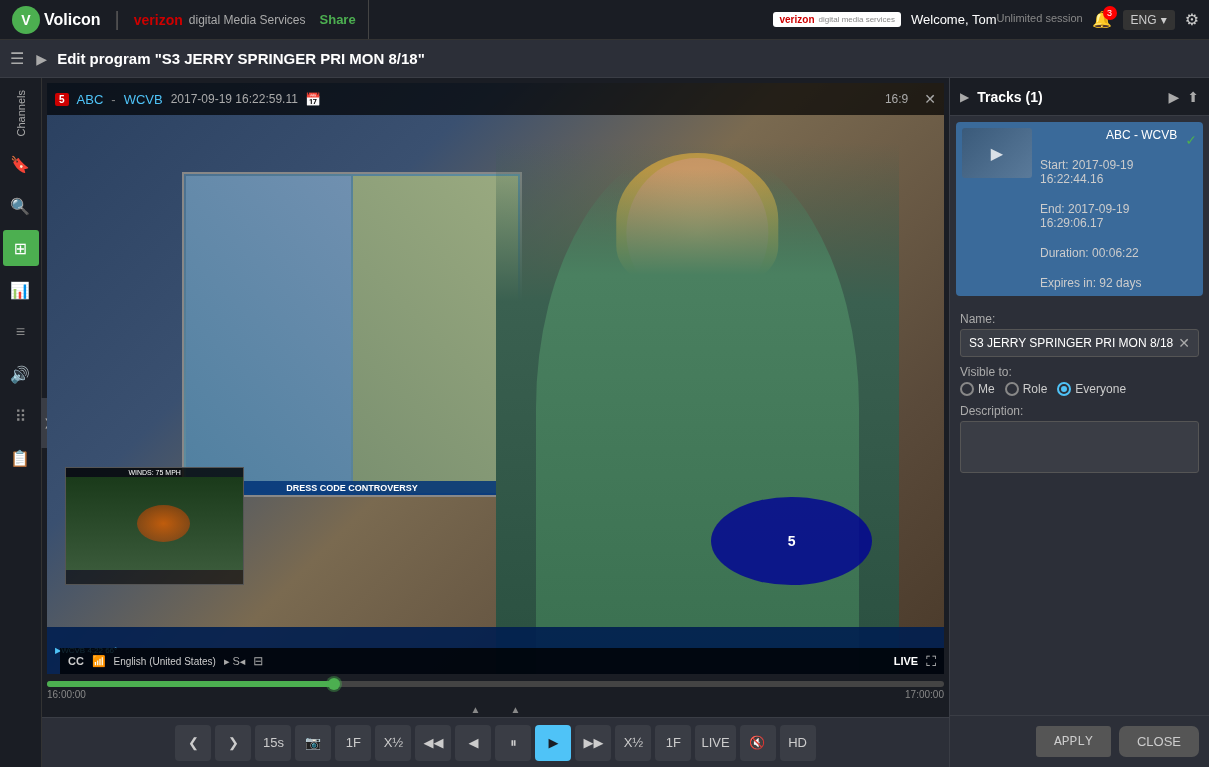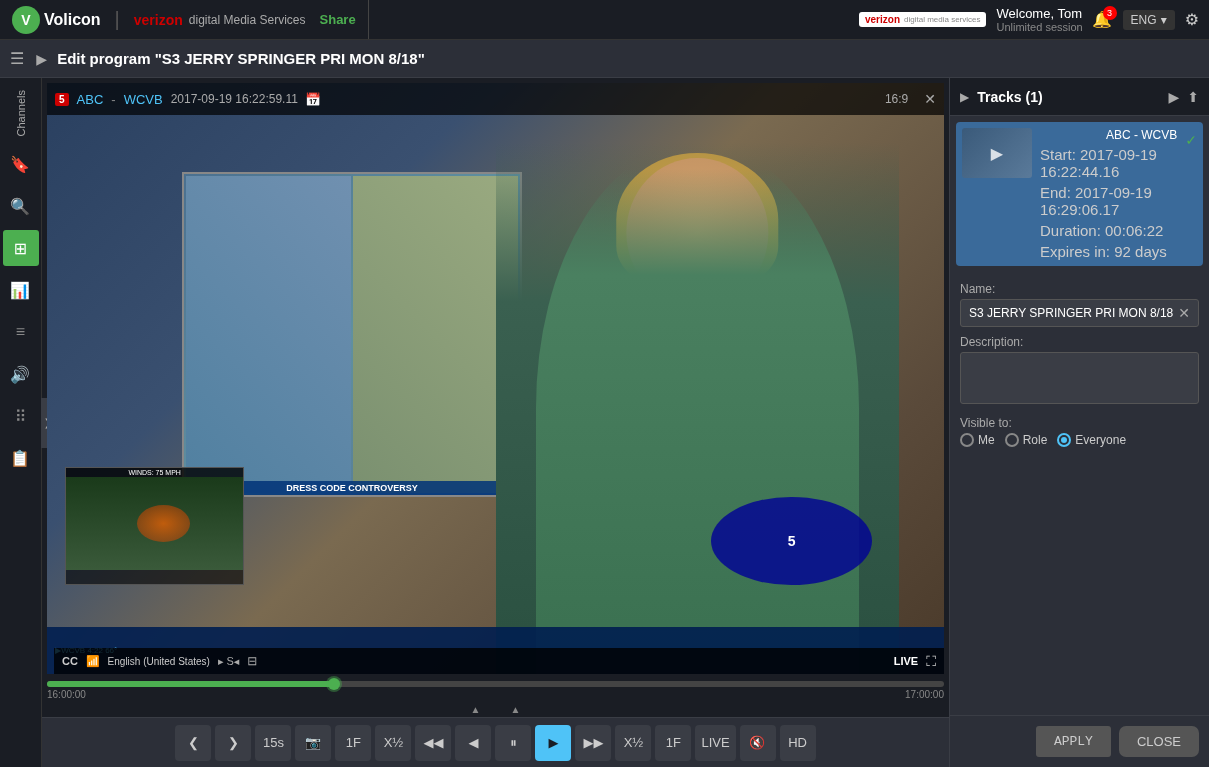--- a/index.html
+++ b/index.html
@@ -52,21 +52,21 @@
       background: #fff;
       border-radius: 3px;
       padding: 2px 6px;
       display: flex;
       align-items: center;
       gap: 4px;
     }
     .verizon-badge-logo { color: #cd0000; font-weight: bold; font-size: 10px; }
     .verizon-badge-sub { color: #888; font-size: 8px; }
     .welcome-text { color: #fff; font-size: 13px; }
-    .welcome-block { display: flex; flex-direction: column; }
+    .welcome-block { display: flex; flex-direction: row; }
     .notif-bell {
       position: relative;
       color: #fff;
       font-size: 16px;
       cursor: pointer;
     }
     .notif-badge {
       position: absolute;
       top: -4px; right: -4px;
       background: red;
@@ -306,21 +306,21 @@
       height: 8%;
       background: rgba(0,30,80,0.9);
       display: flex; align-items: center;
       padding: 0 8px;
       gap: 4px;
     }
     .lower-bar-text { color: #4fc3f7; font-size: 8px; }
 
     .video-footer {
       position: absolute;
-      bottom: 0; left: 7px; right: 0;
+      bottom: 0; left: 13px; right: 0;
       background: rgba(0,0,0,0.8);
       height: 26px;
       display: flex;
       align-items: center;
       padding: 0 8px;
       gap: 8px;
     }
     .cc-btn { color: #ccc; font-size: 11px; font-weight: bold; }
     .audio-icon { color: #ccc; font-size: 11px; }
     .audio-label { color: #ccc; font-size: 10px; }
@@ -443,21 +443,21 @@
     }
     .track-thumb-play {
       position: absolute;
       top: 50%; left: 50%;
       transform: translate(-50%, -50%);
       color: rgba(255,255,255,0.8);
       font-size: 16px;
     }
     .track-info { flex: 1; }
     .track-channel { color: #fff; font-size: 12px; font-weight: normal; text-align: right; }
-    .track-detail { color: #ccc; font-size: 15px; margin-top: 4px; }
+    .track-detail { color: #ccc; font-size: 12px; margin-top: 16px; }
     .track-checkbox { color: #4CAF50; font-size: 14px; margin-top: 4px; }
 
     .form-section {
       padding: 10px;
       display: flex;
       flex-direction: column;
       gap: 8px;
     }
     .form-label { color: #aaa; font-size: 12px; margin-bottom: 3px; }
     .form-input {
@@ -749,40 +749,40 @@
 
     <div class="form-section">
       <div>
         <div class="form-label">Name:</div>
         <div class="form-input">
           <span>S3 JERRY SPRINGER PRI MON 8/18</span>
           <span class="form-input-clear">✕</span>
         </div>
       </div>
       <div>
-        <div class="form-label">Description:</div>
-        <textarea class="form-textarea" style=""></textarea>
-      </div>
-      <div>
         <div class="form-label">Visible to:</div>
         <div class="visible-row">
           <div class="radio-option">
             <div class="radio-dot"></div>
             <span class="radio-label">Me</span>
           </div>
           <div class="radio-option">
             <div class="radio-dot"></div>
             <span class="radio-label">Role</span>
           </div>
           <div class="radio-option">
             <div class="radio-dot checked"></div>
             <span class="radio-label">Everyone</span>
           </div>
         </div>
       </div>
+      <div>
+        <div class="form-label">Description:</div>
+        <textarea class="form-textarea" style=""></textarea>
+      </div>
     </div>
 
     <div class="bottom-buttons">
       <button class="btn-apply">APPLY</button>
       <button class="btn-close">CLOSE</button>
     </div>
 
   </div>
 
 </div>

